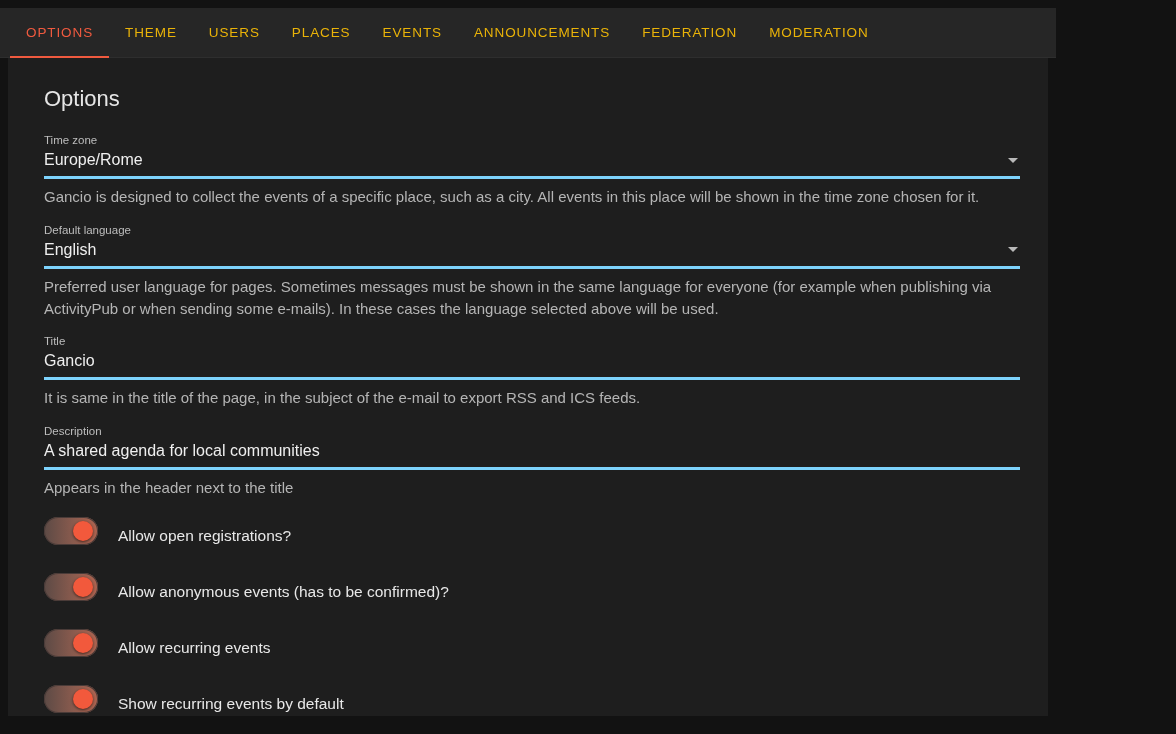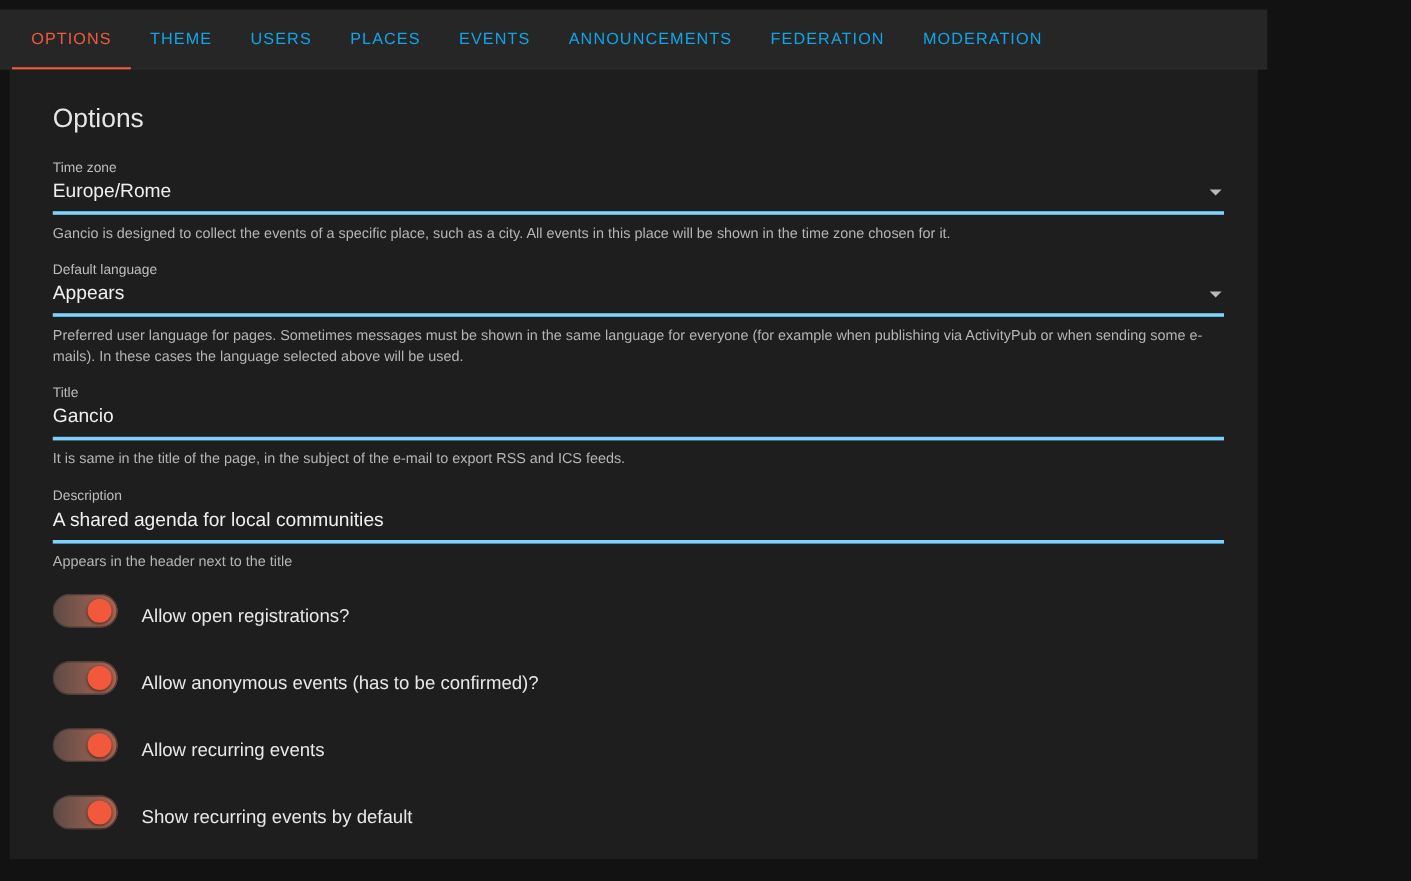--- a/index.html
+++ b/index.html
@@ -40,21 +40,21 @@
     align-items: center;
     padding: 0 16px;
     font-size: 13.5px;
     letter-spacing: 0.9px;
     color: #ffffff;
     text-transform: uppercase;
     cursor: pointer;
     user-select: none;
     font-weight: 500;
   }
-  .tab.inactive { color: #0ea5e9; }
+  .tab.inactive { color: #eab308; }
   .tab.active { color: #f05a3f; }
   .tab.active::after {
     content: "";
     position: absolute;
     left: 0; right: 0; bottom: 0;
     height: 2px;
     background: #f05a3f;
   }
   
   .page {
@@ -97,21 +97,21 @@
   }
   .caret {
     width: 0; height: 0;
     border-left: 5px solid transparent;
     border-right: 5px solid transparent;
     border-top: 5px solid #b9b9b9;
     margin-left: 8px;
     margin-right: 2px;
   }
   .hint {
-    font-size: 12px;
+    font-size: 15px;
     color: #b5b5b5;
     line-height: 1.45;
     margin: 7px 0 16px 8px;
     max-width: 1110px;
   }
   .hint.tight { margin-bottom: 16px; }
   
   .toggle-row {
     display: flex;
     align-items: flex-end;
@@ -205,21 +205,21 @@
       <div class="field-row">
         <div class="field-value">Europe/Rome</div>
         <div class="caret"></div>
       </div>
     </div>
     <div class="hint">Gancio is designed to collect the events of a specific place, such as a city. All events in this place will be shown in the time zone chosen for it.</div>
 
     <div class="field">
       <div class="field-label">Default language</div>
       <div class="field-row">
-        <div class="field-value">Appears</div>
+        <div class="field-value">English</div>
         <div class="caret"></div>
       </div>
     </div>
     <div class="hint">Preferred user language for pages. Sometimes messages must be shown in the same language for everyone (for example when publishing via ActivityPub or when sending some e-mails). In these cases the language selected above will be used.</div>
 
     <div class="field">
       <div class="field-label">Title</div>
       <div class="field-row">
         <div class="field-value">Gancio</div>
       </div>

